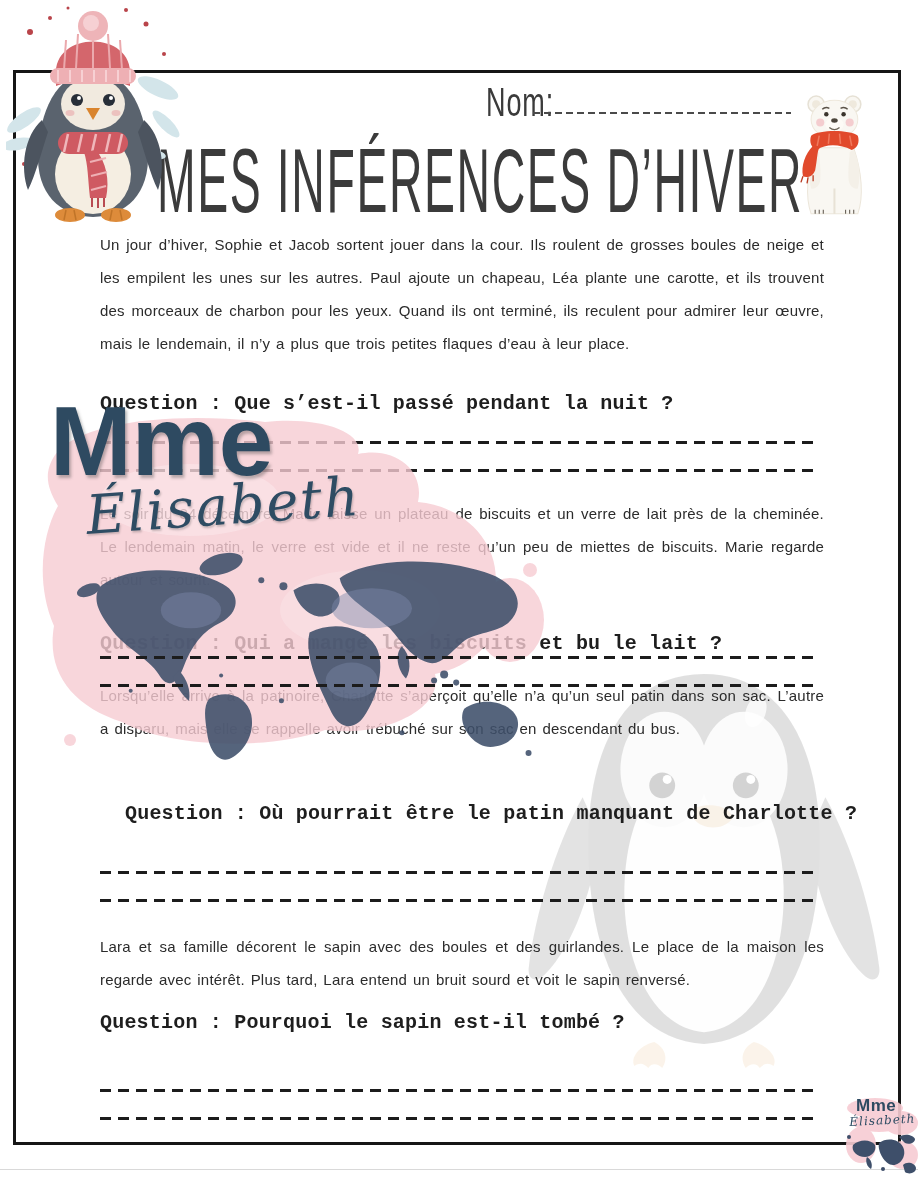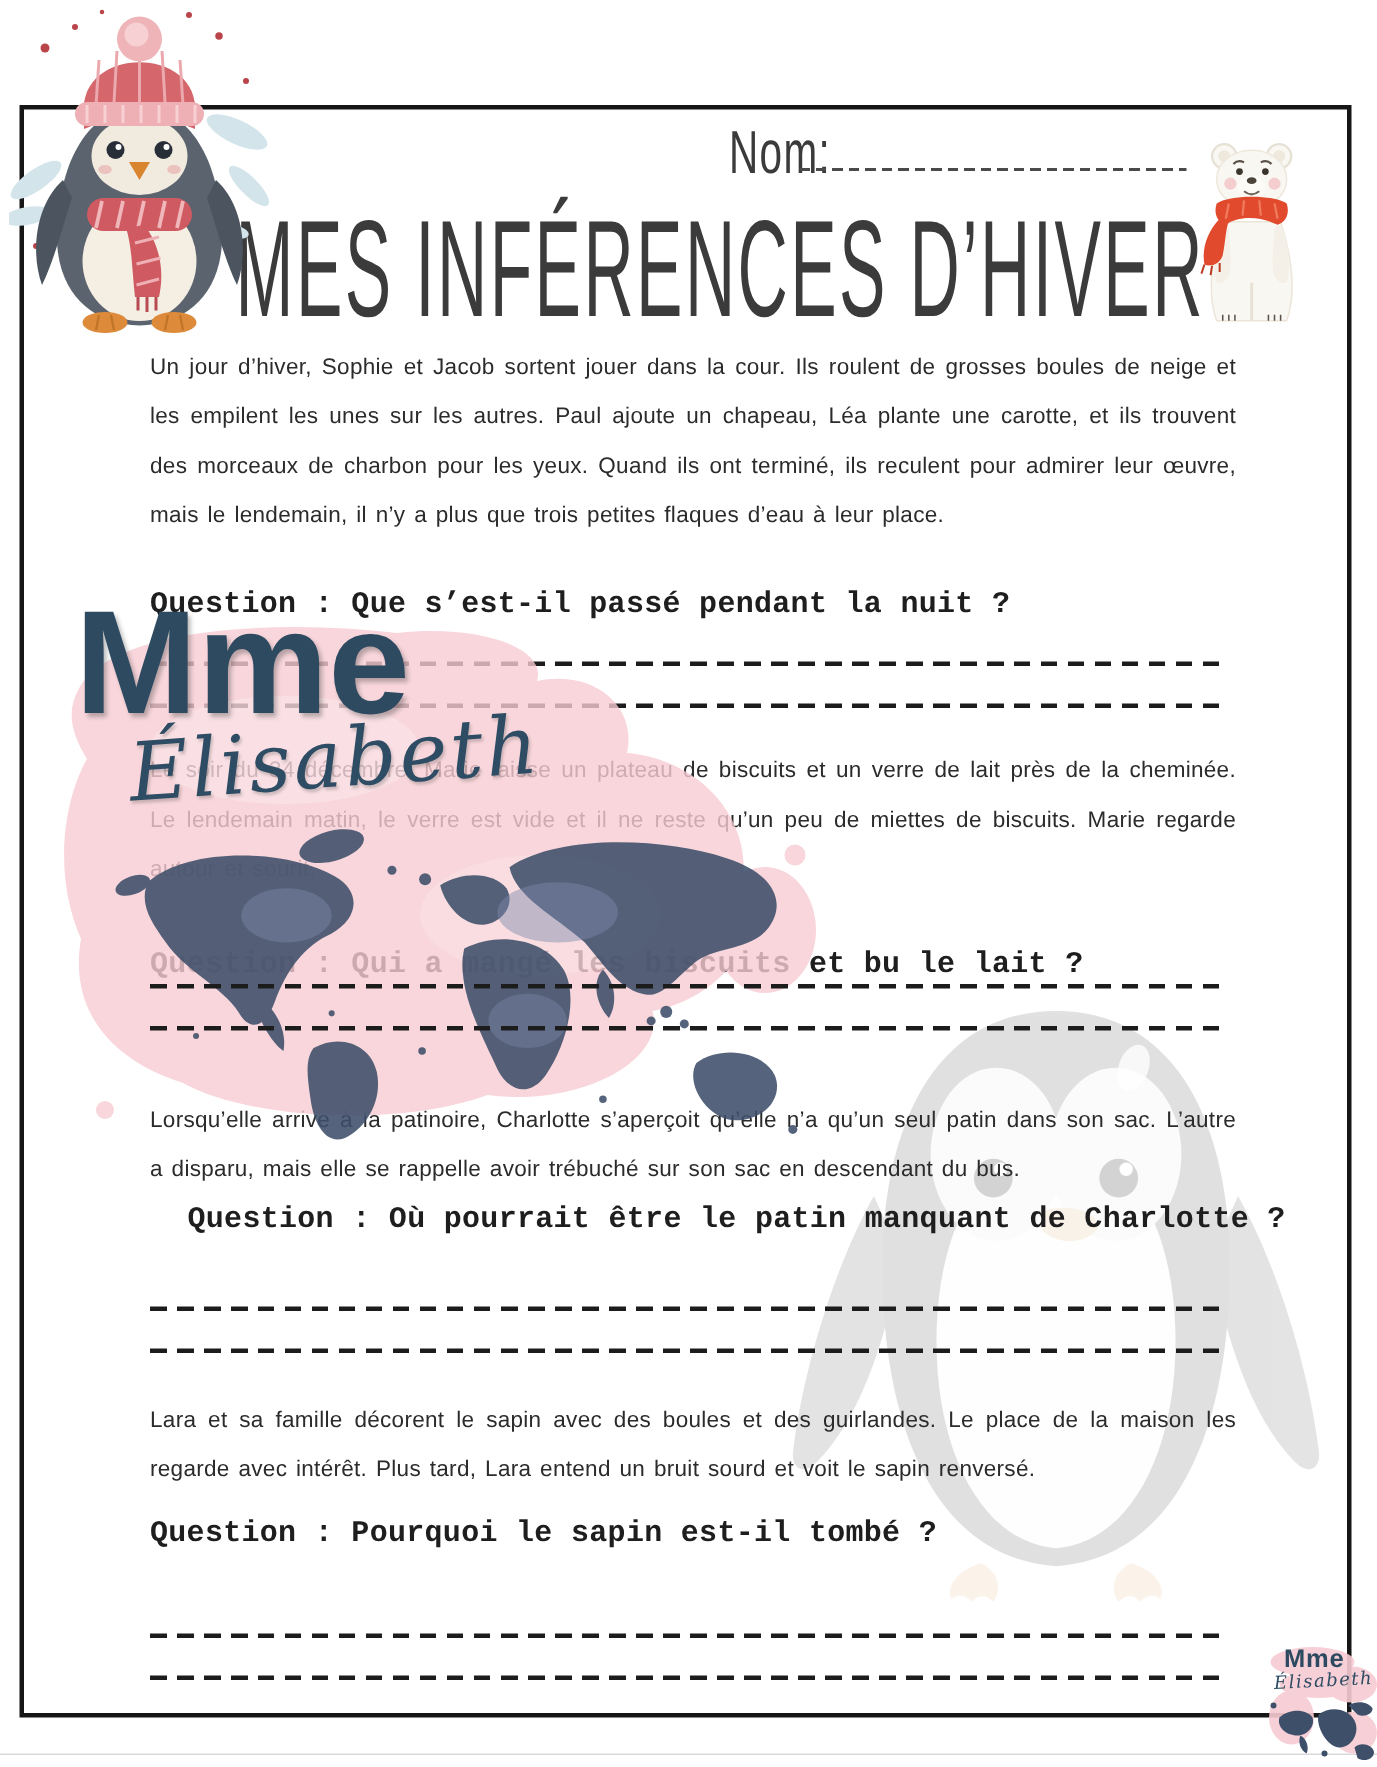--- a/index.html
+++ b/index.html
@@ -50,21 +50,21 @@
   .answer-line{
     position:absolute;left:100px;width:716px;height:3px;
     background:repeating-linear-gradient(90deg,#1c1c1c 0 11px,transparent 11px 18px);
     z-index:3;
   }
   .answer-line.above-map{z-index:7;}
   #sec1-story{top:228px;} #sec1-q{top:392px;}
   #sec1-l1{top:441px;} #sec1-l2{top:469px;}
   #sec2-story{top:497px;} #sec2-q{top:632px;}
   #sec2-l1{top:656px;} #sec2-l2{top:684px;}
-  #sec3-story{top:730px;} #sec3-q{top:802px;margin-left:25px;}
+  #sec3-story{top:679px;} #sec3-q{top:802px;margin-left:25px;}
   #sec3-l1{top:871px;} #sec3-l2{top:899px;}
   #sec4-story{top:930px;} #sec4-q{top:1011px;}
   #sec4-l1{top:1089px;} #sec4-l2{top:1117px;}
   
   .penguin-topleft{position:absolute;left:6px;top:2px;width:175px;height:222px;z-index:3;}
   .bear-topright{position:absolute;left:794px;top:91px;width:88px;height:132px;z-index:3;}
   .penguin-watermark{position:absolute;left:505px;top:658px;width:398px;height:418px;z-index:2;}
   .pink-splash{position:absolute;left:40px;top:410px;width:505px;height:348px;z-index:4;opacity:.8;}
   .world-map{position:absolute;left:70px;top:550px;width:468px;height:216px;z-index:5;opacity:.88;}
   .wm-mme{

